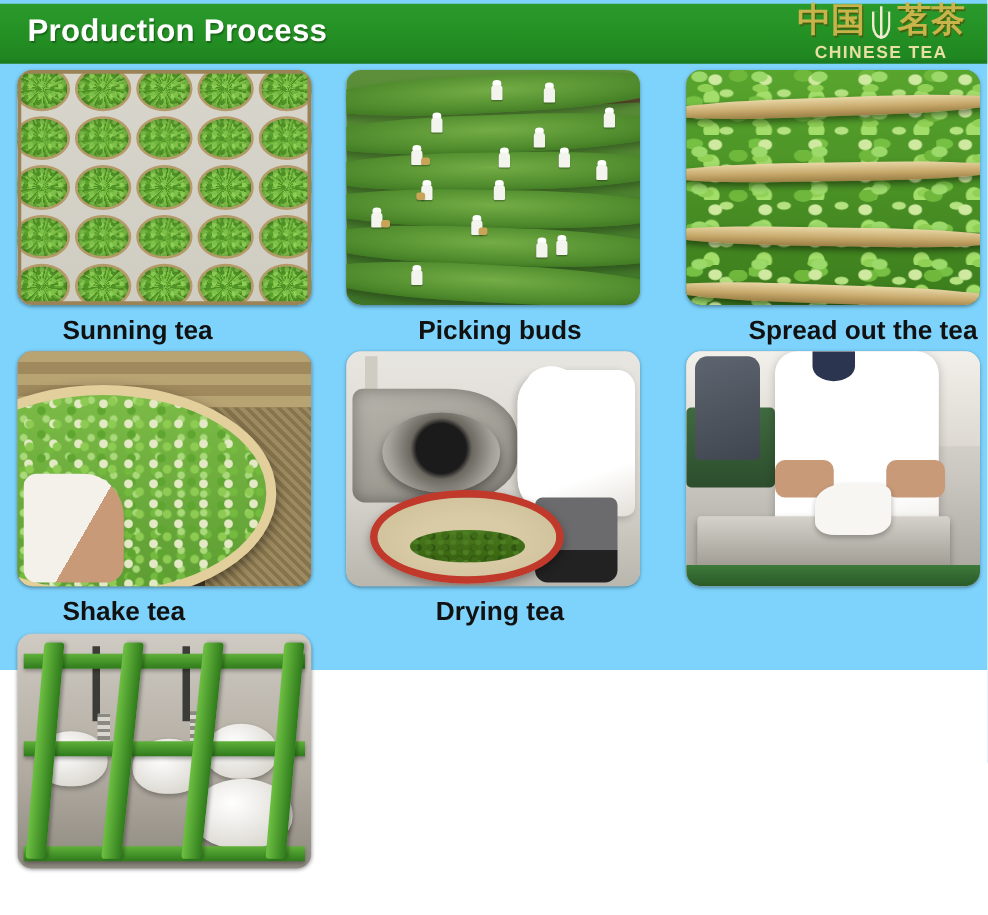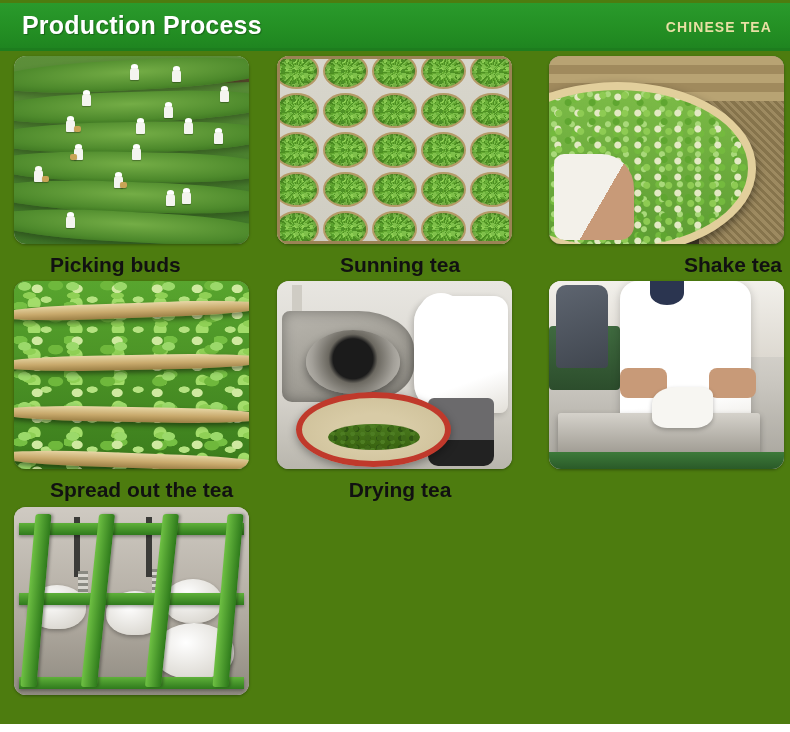--- a/index.html
+++ b/index.html
@@ -2,21 +2,21 @@
 <html><head>
 <meta charset="utf-8">
 <style>
   * { box-sizing: border-box; margin: 0; padding: 0; }
   html, body {
     width: 790px; height: 732px;
     background: #ffffff;
     font-family: "Liberation Sans", sans-serif;
     overflow: hidden;
   }
-  .page { position: relative; width: 790px; height: 724px; background:#4d7c0f; }
+  .page { position: relative; width: 790px; height: 536px; background:#7dd3fc; }
 
   
   .header {
     position: absolute; left: 0; top: 3px;
     width: 790px; height: 45px;
     background: linear-gradient(180deg,#2a9a2c 0%, #249024 55%, #1f8520 100%);
     display: flex; align-items: center; justify-content: space-between;
     padding: 0 10px 0 22px;
   }
   .header-title {
@@ -417,26 +417,70 @@
   }
 </style>
 </head>
 <body>
 
 <div class="page">
 
   <div class="header">
     <div class="header-title">Production Process</div>
     <div class="logo">
+      <div class="logo-row">
+        <span class="logo-cn">中国</span>
+        <span class="logo-leaf">
+          <span class="st"></span>
+            <span class="lf"></span>
+        </span>
+        <span class="logo-cn">茗茶</span>
+      </div>
       <div class="logo-en">CHINESE TEA</div>
     </div>
   </div>
   <div class="header-rule"></div>
 
   <div class="grid">
+
+    <div class="cell">
+      <div class="photo">
+        <div class="lyr p-trays">
+          <div class="tgrid">
+            <div class="tray"></div>
+              <div class="tray"></div>
+              <div class="tray"></div>
+              <div class="tray"></div>
+              <div class="tray"></div>
+            <div class="tray"></div>
+              <div class="tray"></div>
+              <div class="tray"></div>
+              <div class="tray"></div>
+              <div class="tray"></div>
+            <div class="tray"></div>
+              <div class="tray"></div>
+              <div class="tray"></div>
+              <div class="tray"></div>
+              <div class="tray"></div>
+            <div class="tray"></div>
+              <div class="tray"></div>
+              <div class="tray"></div>
+              <div class="tray"></div>
+              <div class="tray"></div>
+            <div class="tray"></div>
+              <div class="tray"></div>
+              <div class="tray"></div>
+              <div class="tray"></div>
+              <div class="tray"></div>
+          </div>
+          <div class="frame"></div>
+        </div>
+      </div>
+      <div class="caption">Sunning tea</div>
+    </div>
 
     <div class="cell">
       <div class="photo">
         <div class="lyr p-plantation">
           <div class="soil" style="top:18px;"></div>
           <div class="row-hedge" style="top:4px;   transform:rotate(-3deg);"></div>
           <div class="row-hedge" style="top:36px;  transform:rotate(-2deg);"></div>
           <div class="row-hedge" style="top:66px;  transform:rotate(-1deg);"></div>
           <div class="row-hedge" style="top:96px;  transform:rotate(1deg);"></div>
           <div class="row-hedge" style="top:126px; transform:rotate(2deg);"></div>
@@ -509,77 +553,41 @@
               <b></b>
               <i></i>
             </div>
         </div>
       </div>
       <div class="caption">Picking buds</div>
     </div>
 
     <div class="cell">
       <div class="photo">
-        <div class="lyr p-trays">
-          <div class="tgrid">
-            <div class="tray"></div>
-              <div class="tray"></div>
-              <div class="tray"></div>
-              <div class="tray"></div>
-              <div class="tray"></div>
-            <div class="tray"></div>
-              <div class="tray"></div>
-              <div class="tray"></div>
-              <div class="tray"></div>
-              <div class="tray"></div>
-            <div class="tray"></div>
-              <div class="tray"></div>
-              <div class="tray"></div>
-              <div class="tray"></div>
-              <div class="tray"></div>
-            <div class="tray"></div>
-              <div class="tray"></div>
-              <div class="tray"></div>
-              <div class="tray"></div>
-              <div class="tray"></div>
-            <div class="tray"></div>
-              <div class="tray"></div>
-              <div class="tray"></div>
-              <div class="tray"></div>
-              <div class="tray"></div>
-          </div>
-          <div class="frame"></div>
+        <div class="lyr p-stack">
+          <div class="leaves"></div>
+          <div class="hoop" style="top:22px;  transform:rotate(-2deg);"></div>
+          <div class="hoop" style="top:74px;  transform:rotate(-1deg);"></div>
+          <div class="hoop" style="top:126px; transform:rotate(1deg);"></div>
+          <div class="hoop" style="top:172px; transform:rotate(2deg);"></div>
         </div>
       </div>
-      <div class="caption">Sunning tea</div>
+      <div class="caption">Spread out the tea</div>
     </div>
 
     <div class="cell">
       <div class="photo">
         <div class="lyr p-shake">
           <div class="wall"></div>
           <div class="mesh"></div>
           <div class="bigtray"></div>
           <div class="hand"></div>
         </div>
       </div>
       <div class="caption">Shake tea</div>
-    </div>
-
-    <div class="cell">
-      <div class="photo">
-        <div class="lyr p-stack">
-          <div class="leaves"></div>
-          <div class="hoop" style="top:22px;  transform:rotate(-2deg);"></div>
-          <div class="hoop" style="top:74px;  transform:rotate(-1deg);"></div>
-          <div class="hoop" style="top:126px; transform:rotate(1deg);"></div>
-          <div class="hoop" style="top:172px; transform:rotate(2deg);"></div>
-        </div>
-      </div>
-      <div class="caption">Spread out the tea</div>
     </div>
 
     <div class="cell">
       <div class="photo">
         <div class="lyr p-fry">
           <div class="post"></div>
           <div class="machine"></div>
           <div class="drum"></div>
           <div class="coat"></div>
           <div class="cap"></div>

